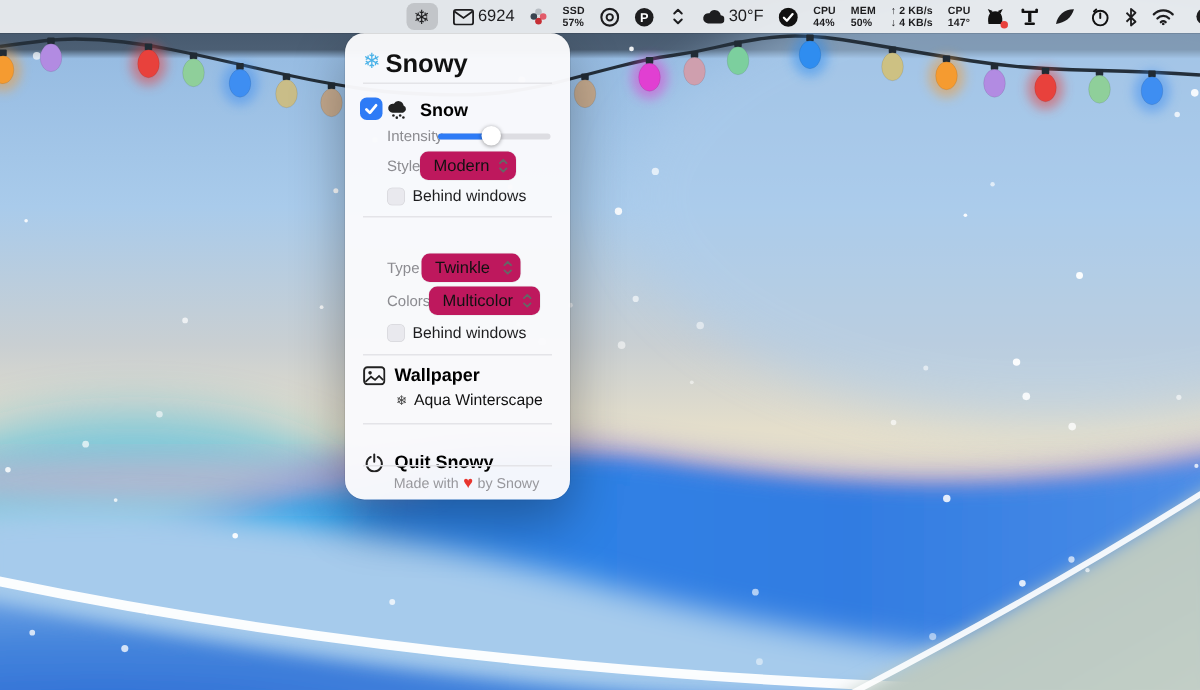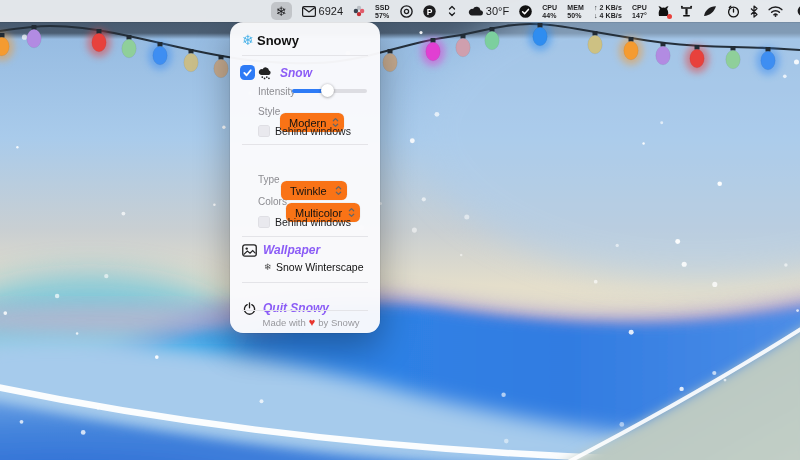--- a/index.html
+++ b/index.html
@@ -27,37 +27,37 @@
   .mb-stack span{font-size:7px;line-height:7px;font-weight:600;letter-spacing:.1px;}
   .badged .badge-dot{position:absolute;right:-2px;bottom:-1px;width:5px;height:5px;
     border-radius:50%;background:#e8413c;}
 
   
   .panel{position:absolute;left:230px;top:22px;width:150px;height:311px;z-index:4;
     background:rgba(250,250,252,.97);border-radius:13px;
     box-shadow:0 14px 36px rgba(0,0,0,.32),0 0 0 .5px rgba(0,0,0,.1);}
   .p-header{position:absolute;top:9px;left:0;right:0;height:20px;}
   .p-snowflake{position:absolute;left:12px;top:1px;font-size:14px;line-height:16px;color:#4ab2e8;}
-  .p-title{position:absolute;left:27px;top:2px;font-size:13px;font-weight:700;color:#111;}
+  .p-title{position:absolute;left:27px;top:2px;font-size:17px;font-weight:700;color:#111;}
   .divider{position:absolute;left:12px;right:12px;height:1px;background:#e4e4e8;}
   .row{position:absolute;left:0;right:0;height:20px;}
   .cb{position:absolute;display:flex;align-items:center;justify-content:center;}
   .cb.big{left:10px;top:2px;width:15px;height:15px;border-radius:4.5px;background:#e8e8ed;
     box-shadow:inset 0 0 0 .5px rgba(0,0,0,.08);}
   .cb.big.on{background:#2e7bf6;box-shadow:none;}
   .cb.big svg{visibility:hidden;}
   .cb.big.on svg{visibility:visible;}
   .cb.small{left:28px;top:4px;width:12px;height:12px;border-radius:3.5px;background:#e9e9ee;
     box-shadow:inset 0 0 0 .5px rgba(0,0,0,.08);}
   .row-icon{position:absolute;left:27px;top:3px;width:16px;height:14px;display:flex;
     align-items:center;justify-content:center;line-height:0;}
   .row-icon.narrow{left:30px;width:9px;}
-  .row-label{position:absolute;left:50px;top:3px;font-size:12px;font-weight:600;color:#8b5cf6;font-style:italic;}
+  .row-label{position:absolute;left:50px;top:3px;font-size:12px;font-weight:600;color:#000000;}
   .ctl-label{position:absolute;left:28px;top:5px;font-size:10px;color:#8c8c91;}
-  .select{position:absolute;top:12px;height:19px;background:#f97316;border-radius:5.5px;
+  .select{position:absolute;top:0;height:19px;background:#be185d;border-radius:5.5px;
     box-shadow:0 0 0 .5px rgba(0,0,0,.06);display:flex;align-items:center;
     justify-content:space-between;padding:0 5px 0 9px;box-sizing:border-box;}
   .select span{font-size:11px;font-weight:500;color:#111;}
   .slider{position:absolute;left:62px;top:6px;width:75px;height:8px;}
   .slider-track{position:absolute;left:0;right:0;top:2px;height:4px;border-radius:2px;background:#dddde2;}
   .slider-fill{position:absolute;left:0;top:2px;height:4px;border-radius:2px;background:#2e7bf6;}
   .slider-thumb{position:absolute;top:-3px;width:13px;height:13px;margin-left:-6.5px;
     border-radius:50%;background:#fff;box-shadow:0 .5px 3px rgba(0,0,0,.4);}
   .bw-label{position:absolute;left:45px;top:4px;font-size:10.5px;color:#1d1d1f;}
   .sub-icon{position:absolute;left:34px;top:3px;font-size:9px;line-height:12px;color:#444;}
@@ -509,21 +509,21 @@
             <rect x=".7" y=".7" width="12.6" height="10.6" rx="2"></rect>
             <circle cx="4.4" cy="4.2" r="1.1" fill="#222" stroke="none"></circle>
             <path d="M1.5,9.8 L5,6.6 L7.5,8.6 L10,6.1 L12.6,8.7" stroke-width="1.1"></path>
           </svg>
       </span>
       <span class="row-label" style="left:33px">Wallpaper</span>
     </div>
 
     <div class="row" style="top:236px">
       <span class="sub-icon">❄</span>
-      <span class="sub-label">Snow Winterscape</span>
+      <span class="sub-label">Aqua Winterscape</span>
     </div>
 
     <div class="divider" style="top:260px"></div>
 
     <div class="row" style="top:276px">
       <span class="row-icon" style="left:11px">
         <svg viewBox="0 0 13 13" width="13" height="13" fill="none" stroke="#222" stroke-width="1.3" stroke-linecap="round">
             <path d="M4.2,2.6 A5.1,5.1 0 1 0 8.8,2.6"></path>
             <line x1="6.5" y1="1" x2="6.5" y2="5.8"></line>
           </svg>

